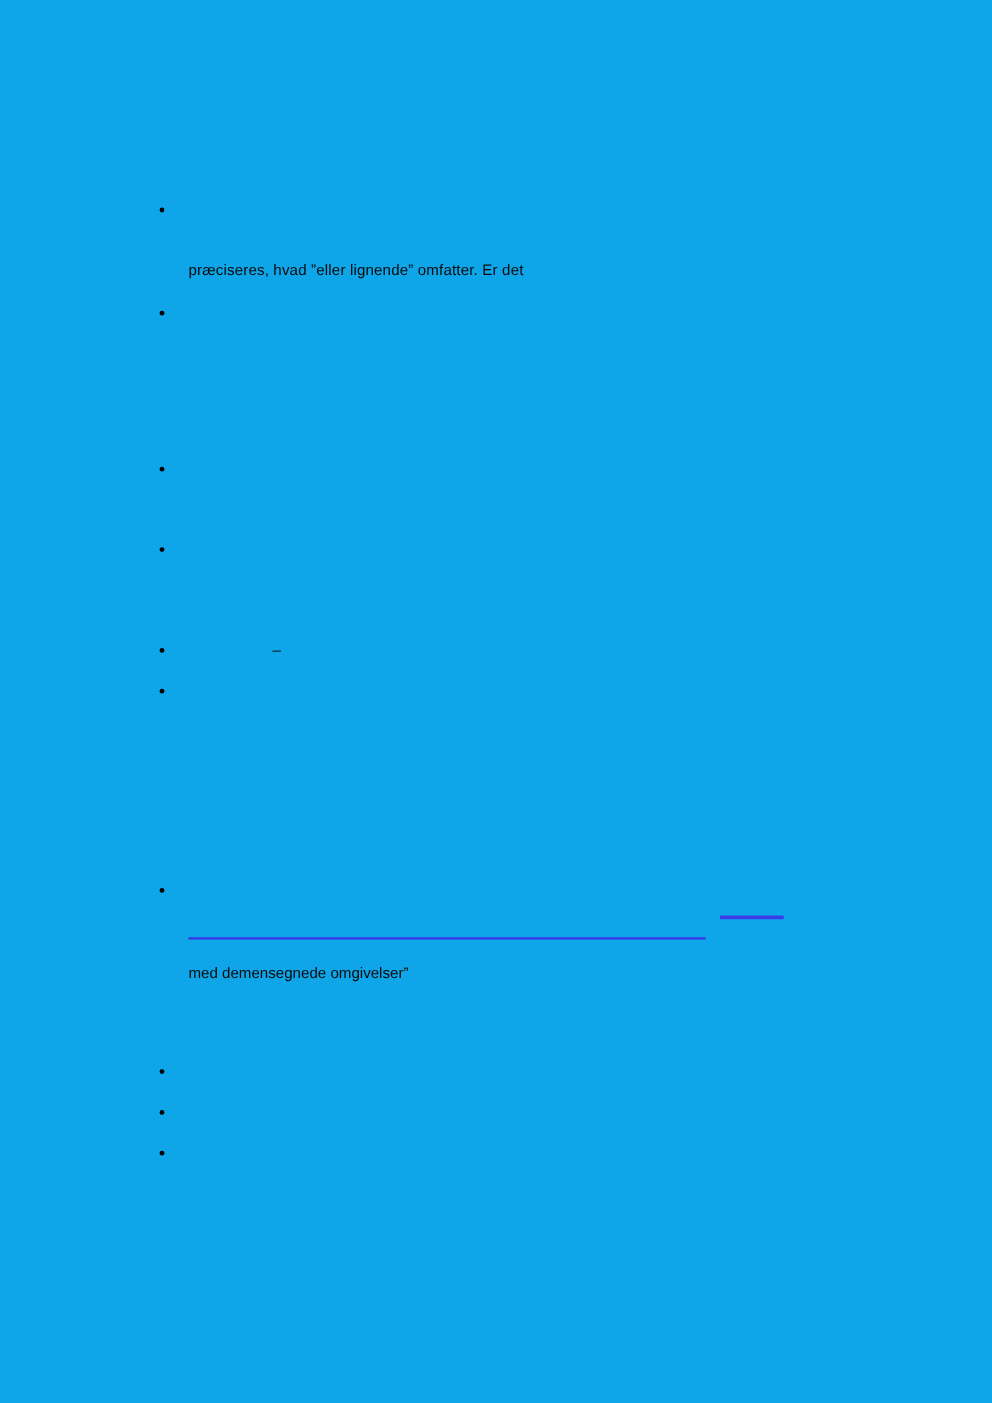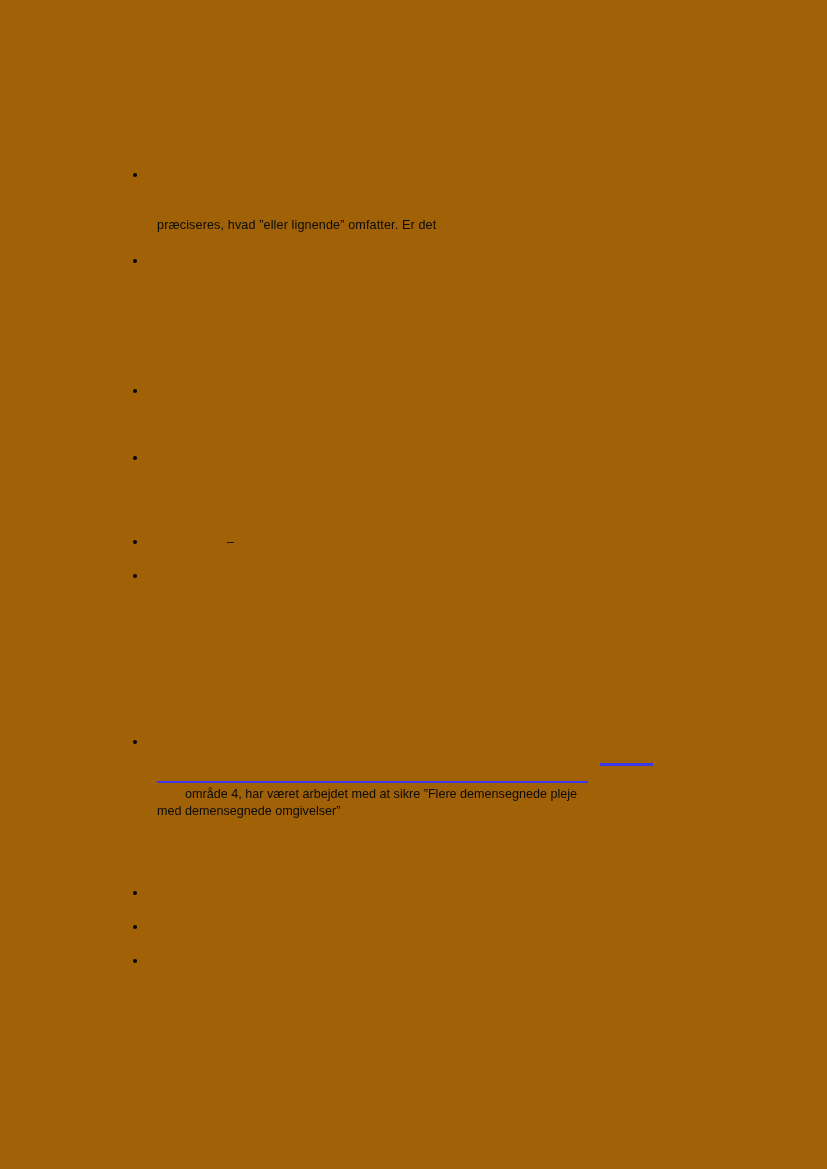--- a/index.html
+++ b/index.html
@@ -9,21 +9,21 @@
     background: #ffffff;
   }
   body {
     font-family: "Liberation Sans", sans-serif;
     color: #000000;
   }
   #page {
     position: relative;
     width: 827px;
     height: 1169px;
-    background: #a16207;
+    background: #0ea5e9;
     overflow: hidden;
   }
 
   
   .bullet {
     position: absolute;
     width: 4px;
     height: 4px;
     background: #000000;
     border-radius: 50%;
@@ -89,15 +89,15 @@
   <div class="bullet" style="left:133px; top:959px;"></div>
 
   <div class="textline" style="left:157px; top:217px;">præciseres, hvad ”eller lignende” omfatter. Er det</div>
 
   <div class="dash" style="left:227px; top:535px;">–</div>
 
 
   <div class="rule rule-short" style="left:600px; top:763px; width:53px;"></div>
   <div class="rule rule-long" style="left:157px; top:781px; width:431px;"></div>
 
-  <div class="para" style="left:157px; top:786px; width:520px;"><span class="indent-run">        område 4, har været arbejdet med at sikre ”Flere demensegnede pleje</span><br><span>med demensegnede omgivelser”</span></div>
+  <div class="para" style="left:157px; top:786px; width:520px;"><br><span>med demensegnede omgivelser”</span></div>
 
 </div>
 
 </body></html>

